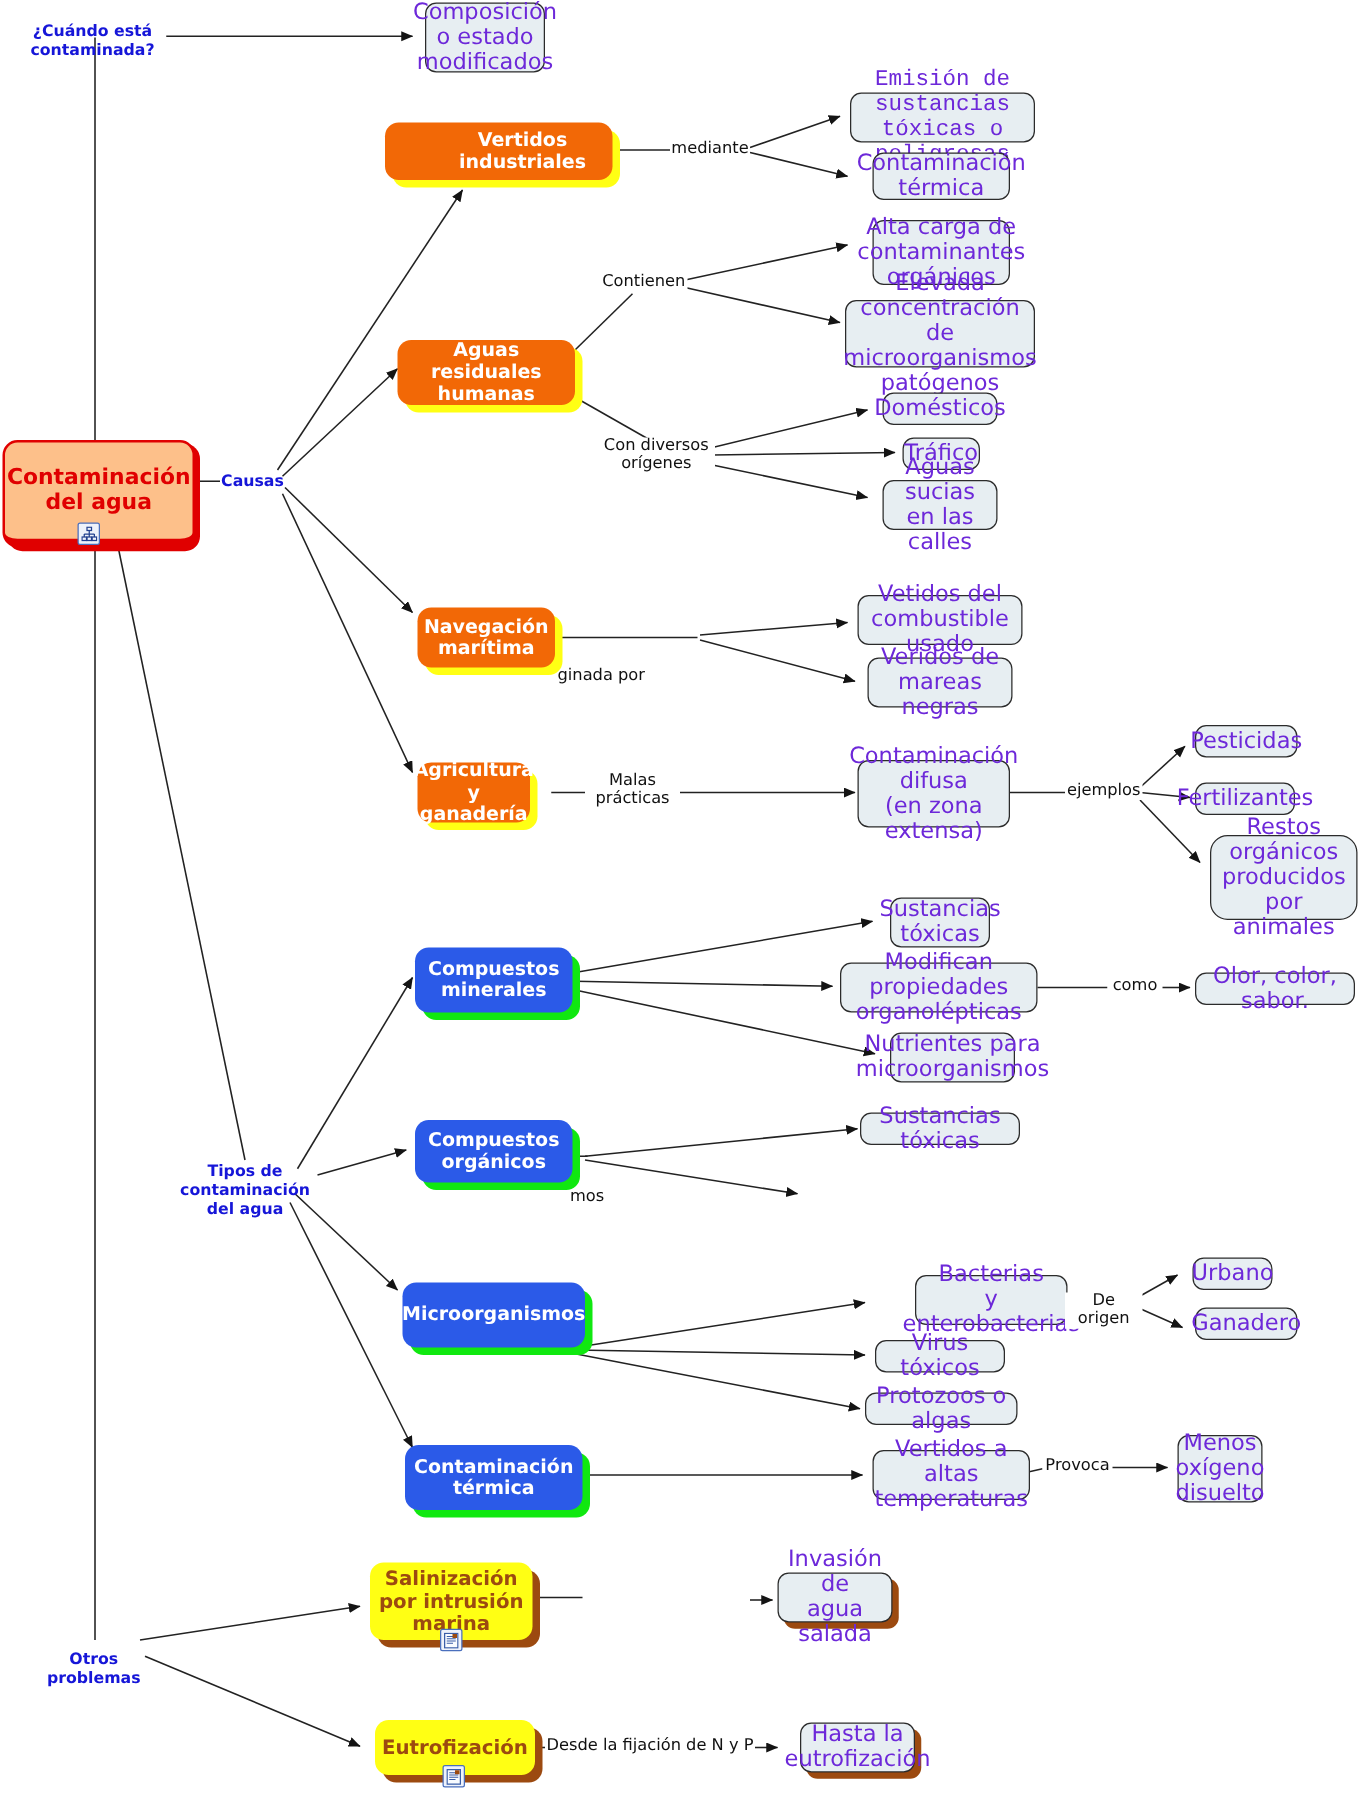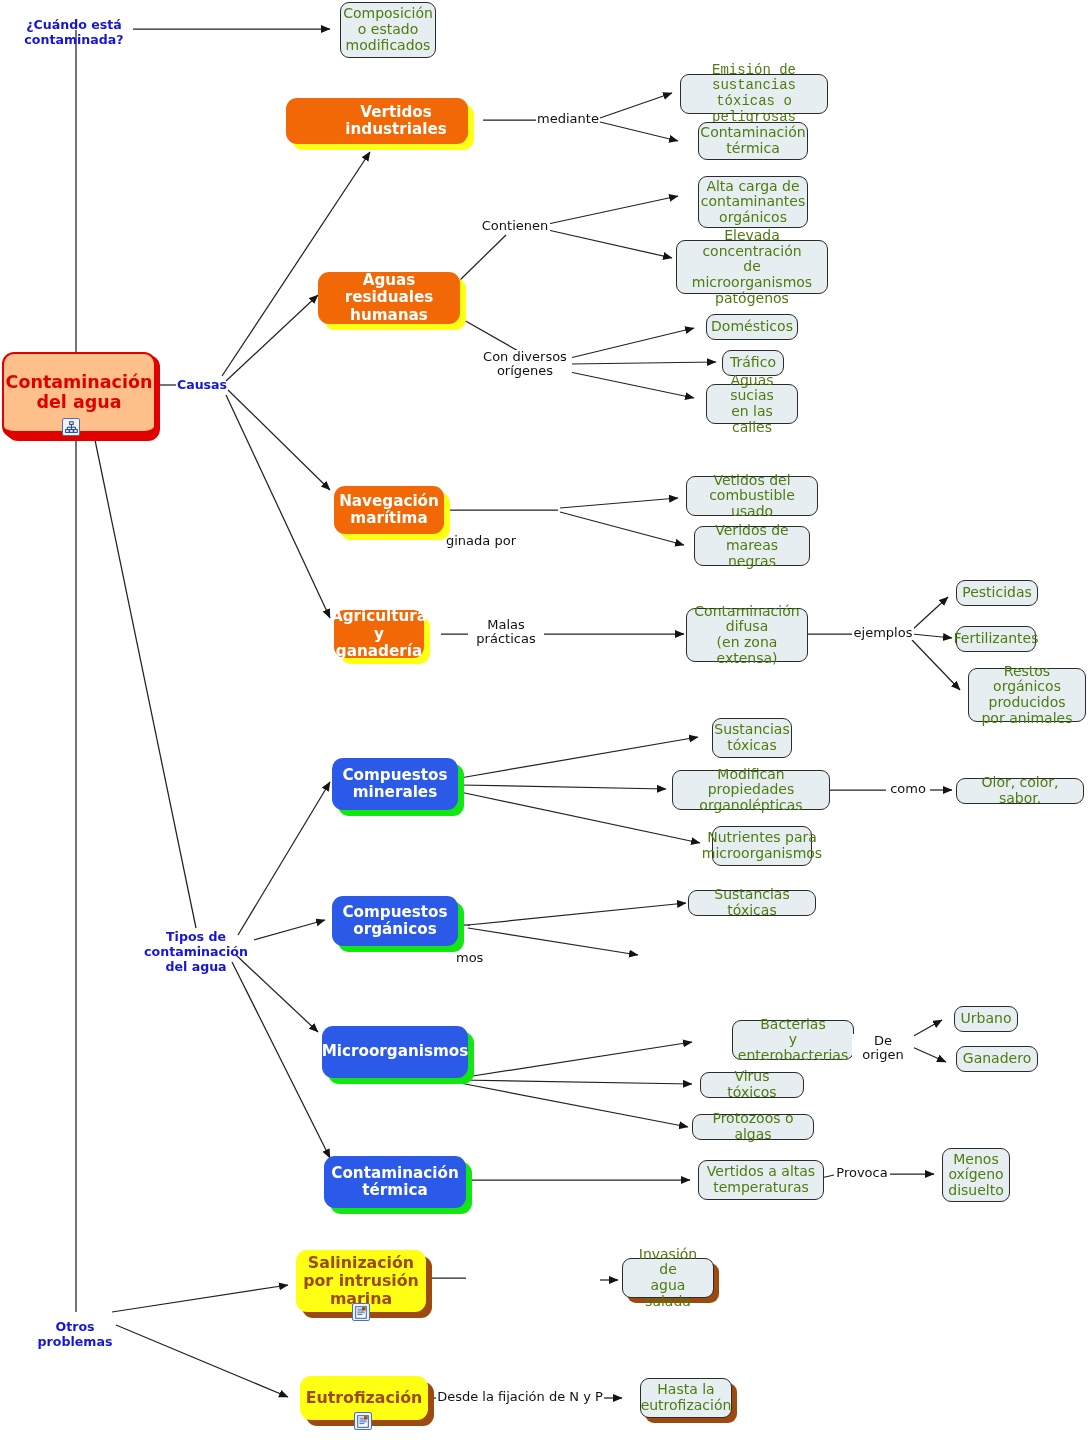--- a/index.html
+++ b/index.html
@@ -32,22 +32,22 @@
     text-align: center;
     line-height: 1.12;
     white-space: pre-line;
   }
 
   
   .box {
     background: #e7eef2;
     border: 1.3px solid #2b2b2b;
     border-radius: 9px;
-    color: #4d7c0f;
-    font-size: 14px;
+    color: #6d28d9;
+    font-size: 18px;
     padding: 3px 7px;
   }
   .box.shadow-brown {
     box-shadow: 5px 5px 0 0 #9c4a10;
   }
 
   
   .root {
     background: #fdc08a;
     border: 2.5px solid #e00000;
@@ -239,21 +239,21 @@
       <rect x="4.6" y="8.6" width="3.6" height="2.8" fill="none" stroke="#23418f" stroke-width="1"></rect>
       <rect x="8.7" y="8.6" width="3.6" height="2.8" fill="none" stroke="#23418f" stroke-width="1"></rect>
       <path d="M6.4,3.4 L6.4,6.2 M2.4,6.2 L10.5,6.2 M2.4,6.2 L2.4,8.6 M6.4,6.2 L6.4,8.6 M10.5,6.2 L10.5,8.6" stroke="#23418f" stroke-width="1" fill="none"></path>
     </svg>
   </div>
 
   <div class="node box" style="left:340px; top:2px; width:96px; height:56px;">Composición
 o estado
 modificados</div>
 
-  <div class="node orange" style="left:286px; top:98px; width:182px; height:46px;padding-left:38px;">Vertidos industriales</div>
+  <div class="node orange" style="left:308px; top:98px; width:182px; height:46px;padding-left:38px;">Vertidos industriales</div>
 
   <div class="elabel" style="left:536px; top:112px; width:64px;">mediante</div>
 
   <div class="node box" style="left:680px; top:74px; width:148px; height:40px;font-family:Liberation Mono, monospace;">Emisión de sustancias
 tóxicas o peligrosas</div>
 
   <div class="node box" style="left:698px; top:122px; width:110px; height:38px;">Contaminación
 térmica</div>
 
   <div class="node orange" style="left:318px; top:272px; width:142px; height:52px;">Aguas residuales
@@ -299,21 +299,21 @@
   <div class="node box" style="left:686px; top:608px; width:122px; height:54px;">Contaminación
 difusa
 (en zona extensa)</div>
 
   <div class="elabel" style="left:852px; top:626px; width:62px;">ejemplos</div>
 
   <div class="node box" style="left:956px; top:580px; width:82px; height:26px;">Pesticidas</div>
 
   <div class="node box" style="left:956px; top:626px; width:80px; height:26px;">Fertilizantes</div>
 
-  <div class="node box" style="left:968px; top:668px; width:118px; height:54px;">Restos orgánicos
+  <div class="node box" style="left:968px; top:668px; width:118px; height:68px;border-radius:14px;">Restos orgánicos
 producidos
 por animales</div>
 
   <div class="node blue" style="left:332px; top:758px; width:126px; height:52px;">Compuestos
 minerales</div>
 
   <div class="node box" style="left:712px; top:718px; width:80px; height:40px;">Sustancias
 tóxicas</div>
 
   <div class="node box" style="left:672px; top:770px; width:158px; height:40px;">Modifican propiedades

